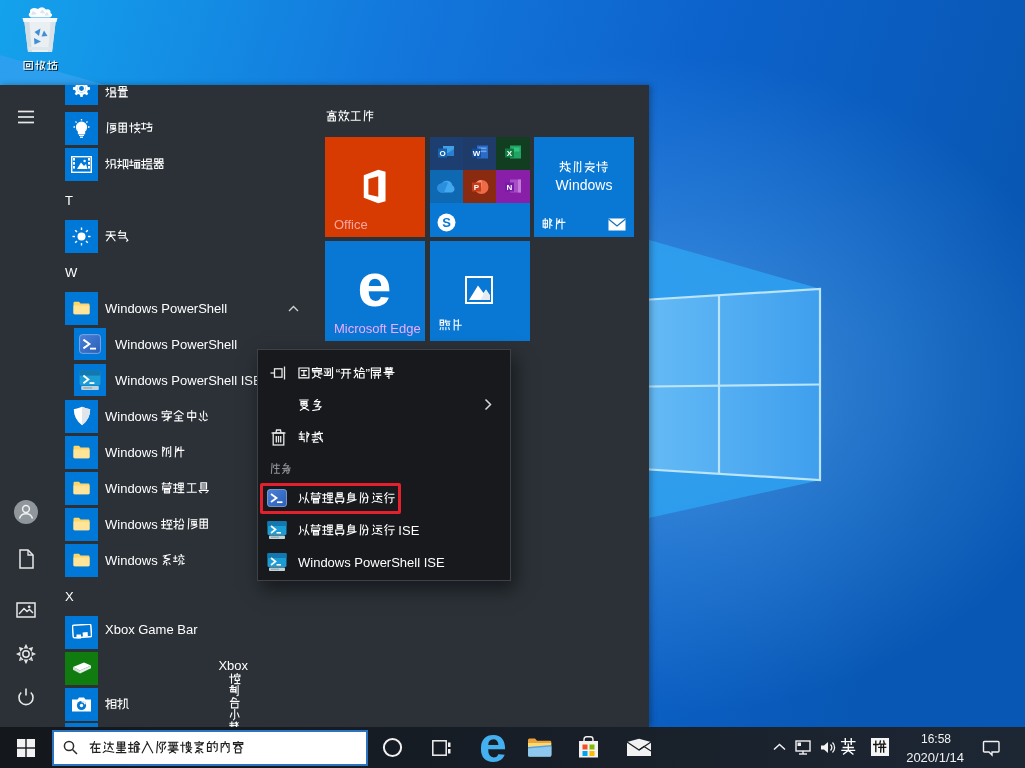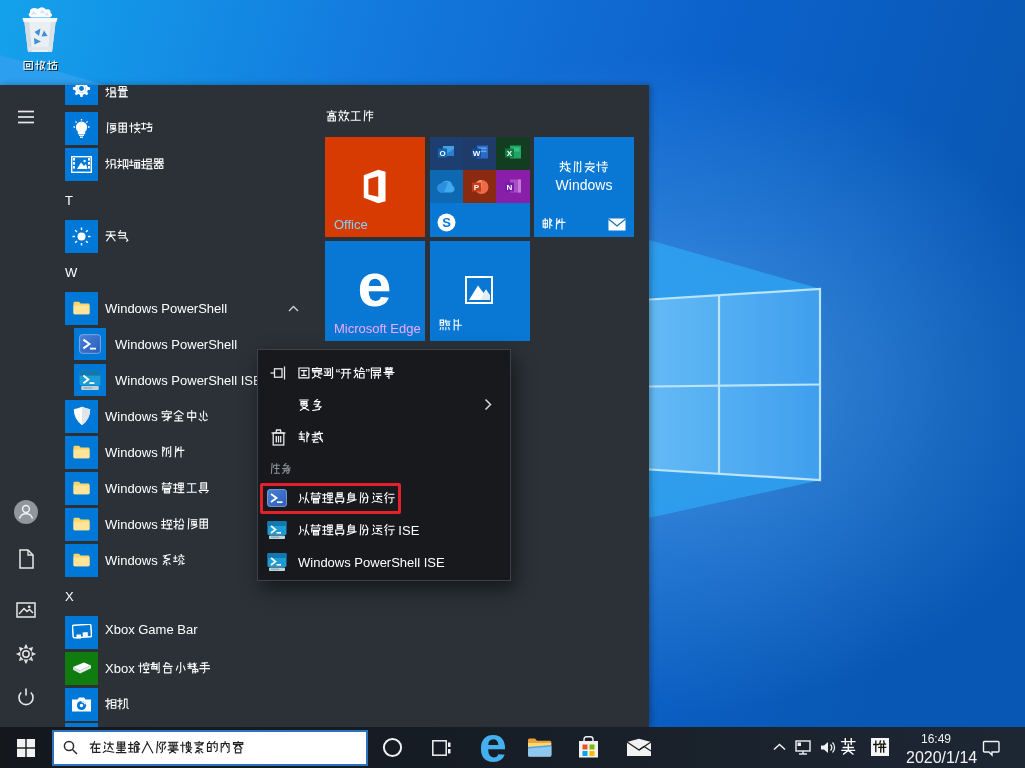--- a/index.html
+++ b/index.html
@@ -347,21 +347,21 @@
       <svg style="width:12.1px;height:12.1px;flex:none" viewBox="0 0 10.6 10.6">
         <path d="M8 0.5L2 1.8M5 1.2L3 3.5M3 3.5L7.5 4.5M7.5 4.5L2.5 6.5M2.5 6.5L5 7.5M5 7.5L5 9.7M2 9L3 7.8M8 9L7 7.8" stroke="#fff" stroke-width="0.95" fill="none" stroke-linecap="square"></path>
       </svg>
       <svg style="width:12.1px;height:12.1px;flex:none" viewBox="0 0 10.6 10.6">
         <path d="M2 1.5L2 5M0.6 3.5L3.4 3.5M0.6 6.5L3.6 6.5M7 0.3L7.5 1.2M5 2L9.5 2M6 3.5L5 5.5M8 3.5L9.5 5M6.3 6L6 8.5M6 8.5L5 9.5M8 6L8 8.8M8 8.8L9.8 8.2" stroke="#fff" stroke-width="0.95" fill="none" stroke-linecap="square"></path>
       </svg>
     </div>
     <div style="position:absolute;left:105px;top:622px;width:260px;height:20px;display:flex;align-items:flex-start;font-size:13px;color:#fff;">
       <span>Xbox&nbsp;Game&nbsp;Bar</span>
     </div>
-    <div style="position:absolute;left:105px;top:658px;width:260px;height:20px;display:flex;align-items:center;font-size:13px;color:#fff;">
+    <div style="position:absolute;left:105px;top:658px;width:260px;height:20px;display:flex;align-items:center;font-size:13px;color:#fff;flex-direction:column;">
       <span>Xbox&nbsp;</span>
       <svg style="width:12.1px;height:12.1px;flex:none" viewBox="0 0 10.6 10.6">
         <path d="M2.2 1L2.2 9M0.5 3.5L4 3.5M7.2 0.5L7.2 1.8M4.8 1.8h4.8v1.5h-4.8ZM5.8 4.5L5.2 6M8.5 4.5L9.2 6M5.5 6.5L9 6.5M7.2 6.5L7.2 9.3M5 9.3L9.5 9.3" stroke="#fff" stroke-width="0.95" fill="none" stroke-linecap="square"></path>
       </svg>
       <svg style="width:12.1px;height:12.1px;flex:none" viewBox="0 0 10.6 10.6">
         <path d="M2.5 0.5L2 3M0.8 2.2L6 2.2M3.5 0.5L3.5 6M1.5 4h4v2h-4ZM8 0.5L8 9M8 9L7 9.5M6.2 1.5L6.2 7" stroke="#fff" stroke-width="0.95" fill="none" stroke-linecap="square"></path>
       </svg>
       <svg style="width:12.1px;height:12.1px;flex:none" viewBox="0 0 10.6 10.6">
         <path d="M3.5 0.5L2.5 3M3.5 0.5L6.5 2M1.2 3.8L8.8 3.8M2.2 5.5h5.6v4h-5.6Z" stroke="#fff" stroke-width="0.95" fill="none" stroke-linecap="square"></path>
       </svg>
@@ -394,21 +394,21 @@
         <path d="M1.5 1.5L8.5 1.5M5 1.5L5 9M1 9L9 9" stroke="#fff" stroke-width="0.95" fill="none" stroke-linecap="square"></path>
       </svg>
       <svg style="width:12.1px;height:12.1px;flex:none" viewBox="0 0 10.6 10.6">
         <path d="M2.5 0.5L2 9.5M4.5 2L3.8 5M4.5 2L9.5 2M6.5 0.8L6.5 9.5M6.8 4.2L9.3 4.2M6.8 6.8L9.3 6.8" stroke="#fff" stroke-width="0.95" fill="none" stroke-linecap="square"></path>
       </svg>
     </div>
     <div style="position:absolute;left:325px;top:136.5px;width:100px;height:100px;background:#d83b01"></div>
     <svg width="29" height="35" style="position:absolute;left:360px;top:169px" viewBox="0 0 100 120">
 <path fill="#fff" fill-rule="evenodd" d="M13 21 L63 2 L88 9 L88 111 L63 118 L13 99 Z M29 34 L63 25 L63 95 L29 88 Z"></path>
 </svg>
-    <div style="position:absolute;left:334px;top:216px;width:60px;height:16px;display:flex;align-items:center;font-size:13px;color:#7dd3fc;">Office</div>
+    <div style="position:absolute;left:334px;top:216px;width:60px;height:16px;display:flex;align-items:center;font-size:13px;color:#fca5a5;">Office</div>
     <div style="position:absolute;left:429.5px;top:136.5px;width:100px;height:100px;background:#0878d4"></div>
     <div style="position:absolute;left:429.5px;top:136.5px;width:33.4px;height:33.4px;background:#1d3e70;display:flex;align-items:center;justify-content:center">
       <svg width="18" height="18" viewBox="0 0 18 18">
         <rect x="6" y="2" width="11" height="10" fill="#41a0e8"></rect>
         <path d="M6 12 L17 5 L17 12Z" fill="#2a7fd0"></path>
         <rect x="1" y="4.5" width="9" height="9" fill="#1464b0"></rect>
         <text x="5.5" y="11.8" fill="#fff" font-size="8" font-weight="bold" text-anchor="middle" font-family="Liberation Sans">O</text>
       </svg>
     </div>
     <div style="position:absolute;left:462.9px;top:136.5px;width:33.4px;height:33.4px;background:#1e3b69;display:flex;align-items:center;justify-content:center">
@@ -758,20 +758,20 @@
       <svg style="width:17.5px;height:17.5px;flex:none" viewBox="0 0 10.6 10.6">
         <path d="M1 2.2L9 2.2M3.2 0.5L3.2 3.8M6.8 0.5L6.8 3.8M2 5.8L8 5.8M5 3.8L5 5.8M1.2 7.5L8.8 7.5M5 5.8L5 7.5M5 7.5L2.2 9.7M5 7.5L7.8 9.7" stroke="#fff" stroke-width="0.85" fill="none" stroke-linecap="square"></path>
       </svg>
     </div>
     <div style="position:absolute;left:871px;top:738px;width:17.5px;height:17.5px;z-index:11;background:#f5f5f5;display:flex;align-items:center;justify-content:center">
       <svg style="width:13.5px;height:13.5px;flex:none" viewBox="0 0 10.6 10.6">
         <path d="M2.2 1L2.2 9M0.5 3.5L4 3.5M5.8 0.8L5.4 2.5M8.4 0.8L8.8 2.5M4.8 3.2L9.8 3.2M4.5 5.8L10 5.8M6.4 3.2L6 9.5M8.2 3.2L8.4 9.5" stroke="#111" stroke-width="1.05" fill="none" stroke-linecap="square"></path>
       </svg>
     </div>
     <div style="position:absolute;left:906px;top:732px;width:45px;height:13px;display:flex;align-items:center;font-size:12px;color:#f2f2f2;z-index:11;">
-      <span style="width:100%;text-align:right">16:49</span>
-    </div>
-    <div style="position:absolute;left:906px;top:751px;width:58px;height:13px;display:flex;align-items:center;font-size:16px;color:#f2f2f2;z-index:11;">
+      <span style="width:100%;text-align:right">16:58</span>
+    </div>
+    <div style="position:absolute;left:906px;top:751px;width:58px;height:13px;display:flex;align-items:center;font-size:13px;color:#f2f2f2;z-index:11;">
       <span style="width:100%;text-align:right">2020/1/14</span>
     </div>
     <svg width="19" height="17" style="position:absolute;left:982px;top:740px;z-index:11;">
 <path d="M1.5 2.5 Q1.5 1.5 2.5 1.5 L16 1.5 Q17 1.5 17 2.5 L17 11 Q17 12 16 12 L10 12 L10 15 L7 12 L2.5 12 Q1.5 12 1.5 11Z" fill="none" stroke="#f2f2f2" stroke-width="1.4"></path>
     </svg>
   </div>
 </body></html>

